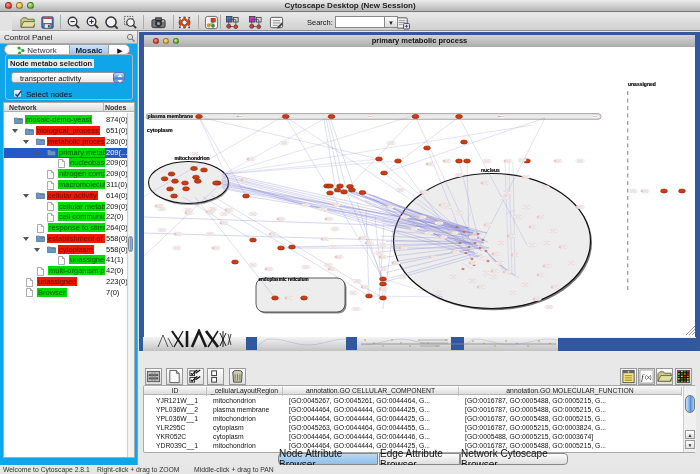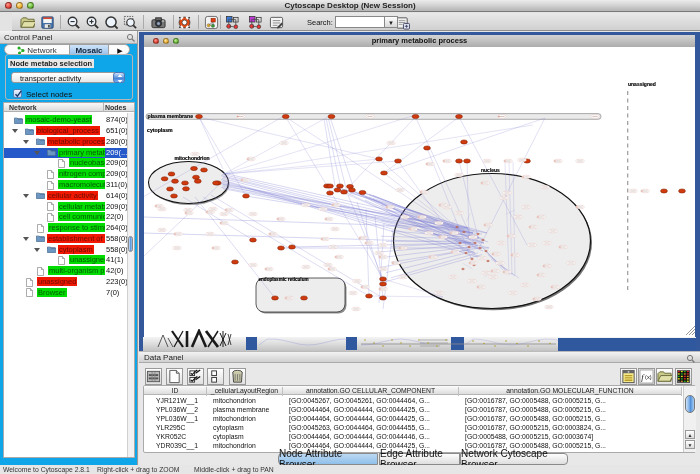--- a/index.html
+++ b/index.html
@@ -884,27 +884,20 @@
           <path d="M64 4 L70 17 M70 4 L64 17 M67 2 L67 18" stroke-width="1"></path>
           <path d="M72 5 L75 16 M75 5 L72 16" stroke-width="0.8"></path>
         </g>
       </svg></div>
  <svg class="abs" style="left:545px;top:295px" width="12" height="10" viewBox="0 0 12 10">
       <path d="M2 9 L11 0 M5 9 L11 3 M8 9 L11 6" stroke="#999" stroke-width="1" fill="none"></path>
     </svg>
 </div>
 
 <div class="abs" id="dpanel">
- <div id="dpanel-hdr">
-      <span>Data Panel</span>
- <svg class="abs" style="left:547px;top:2px" width="9" height="9" viewBox="0 0 9 9">
-        <circle cx="4" cy="4" r="2.6" fill="none" stroke="#777" stroke-width="1"></circle>
-        <line x1="6" y1="6" x2="8.5" y2="8.5" stroke="#777" stroke-width="1.2"></line>
-      </svg>
- </div>
  <div class="dbtn" style="left:6px">
       <svg class="abs" style="left:0px;top:0px" width="15" height="15" viewBox="0 0 16 16">
         <rect x="1.5" y="2.5" width="13" height="11" fill="#bbb" stroke="#555"></rect>
         <rect x="3" y="5.5" width="10" height="2" fill="#555"></rect>
         <rect x="3" y="9" width="10" height="2" fill="#555"></rect>
         <line x1="6.5" y1="3" x2="6.5" y2="13" stroke="#888"></line>
         <line x1="9.5" y1="3" x2="9.5" y2="13" stroke="#888"></line>
       </svg>
     </div>
     <div class="dbtn" style="left:27px">

